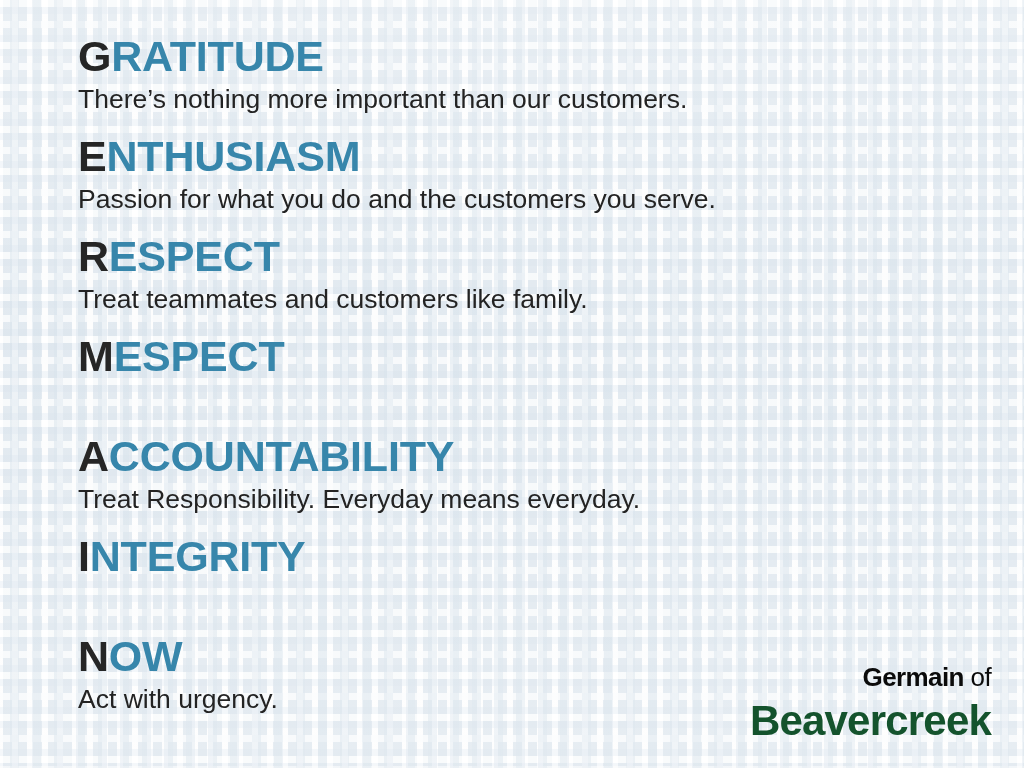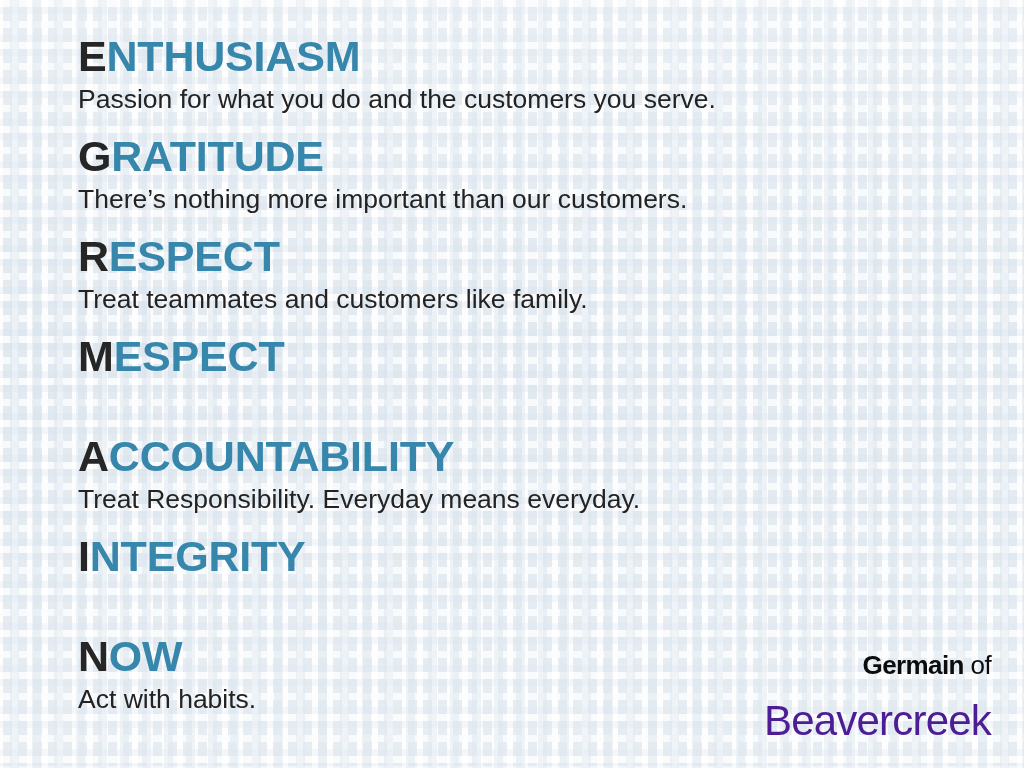--- a/index.html
+++ b/index.html
@@ -133,71 +133,70 @@
     white-space: nowrap;
   }
   .brand-strong {
     font-weight: bold;
   }
   .brand-light {
     font-weight: normal;
   }
   #brand-line-2 {
     font-family: "Liberation Sans", sans-serif;
-    font-weight: normal;
+    font-weight: bold;
     font-size: 42px;
     line-height: 46px;
-    color: #4c1d95;
+    color: #14532d;
     letter-spacing: -0.8px;
     white-space: nowrap;
-    margin-top: 12px;
   }
 </style>
 </head>
 <body>
 
 <div id="poster">
 
   <div id="bg-texture"></div>
   <div id="bg-texture-offset"></div>
   <div id="bg-wash"></div>
 
   <div id="values-list">
 
     <div class="value-item">
+      <div class="value-heading"><span class="initial">G</span><span class="rest">RATITUDE</span></div>
+      <div class="value-desc">There’s nothing more important than our customers.</div>
+    </div>
+
+    <div class="value-item">
       <div class="value-heading"><span class="initial">E</span><span class="rest">NTHUSIASM</span></div>
       <div class="value-desc">Passion for what you do and the customers you serve.</div>
     </div>
 
     <div class="value-item">
-      <div class="value-heading"><span class="initial">G</span><span class="rest">RATITUDE</span></div>
-      <div class="value-desc">There’s nothing more important than our customers.</div>
-    </div>
-
-    <div class="value-item">
       <div class="value-heading"><span class="initial">R</span><span class="rest">ESPECT</span></div>
       <div class="value-desc">Treat teammates and customers like family.</div>
     </div>
 
     <div class="value-item">
       <div class="value-heading"><span class="initial">M</span><span class="rest">ESPECT</span></div>
     </div>
 
     <div class="value-item">
       <div class="value-heading"><span class="initial">A</span><span class="rest">CCOUNTABILITY</span></div>
       <div class="value-desc">Treat Responsibility. Everyday means everyday.</div>
     </div>
 
     <div class="value-item">
       <div class="value-heading"><span class="initial">I</span><span class="rest">NTEGRITY</span></div>
     </div>
 
     <div class="value-item">
       <div class="value-heading"><span class="initial">N</span><span class="rest">OW</span></div>
-      <div class="value-desc">Act with habits.</div>
+      <div class="value-desc">Act with urgency.</div>
     </div>
 
   </div>
 
   <div id="brand-logo">
     <div id="brand-line-1"><span class="brand-strong">Germain</span><span class="brand-light">&nbsp;</span><span class="brand-light">of</span></div>
     <div id="brand-line-2">Beavercreek</div>
   </div>
 
 </div>

